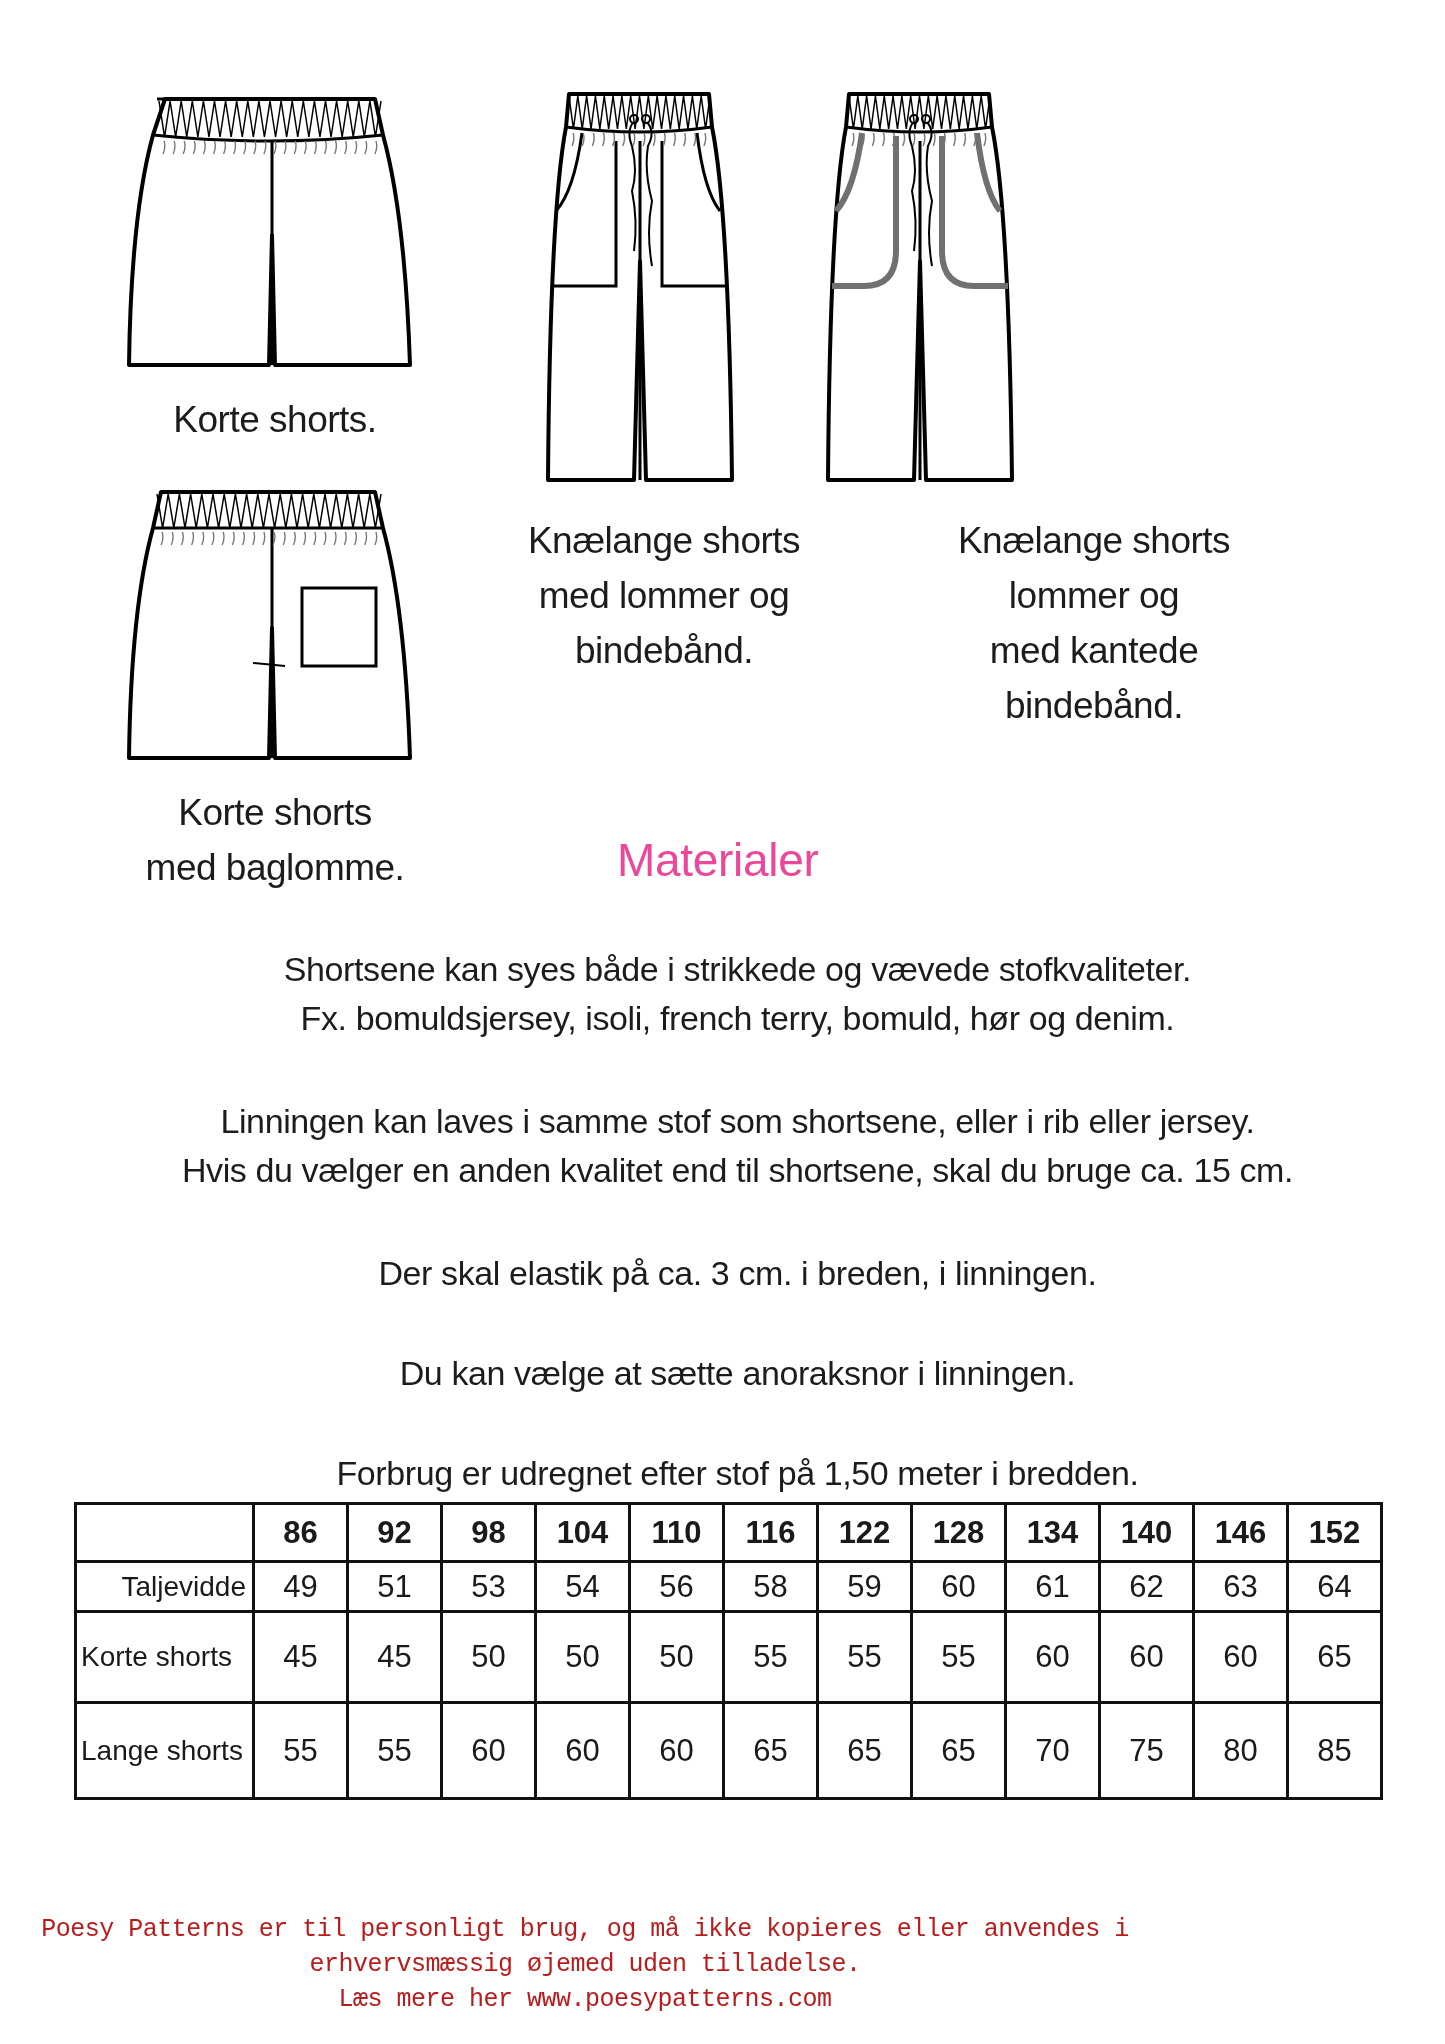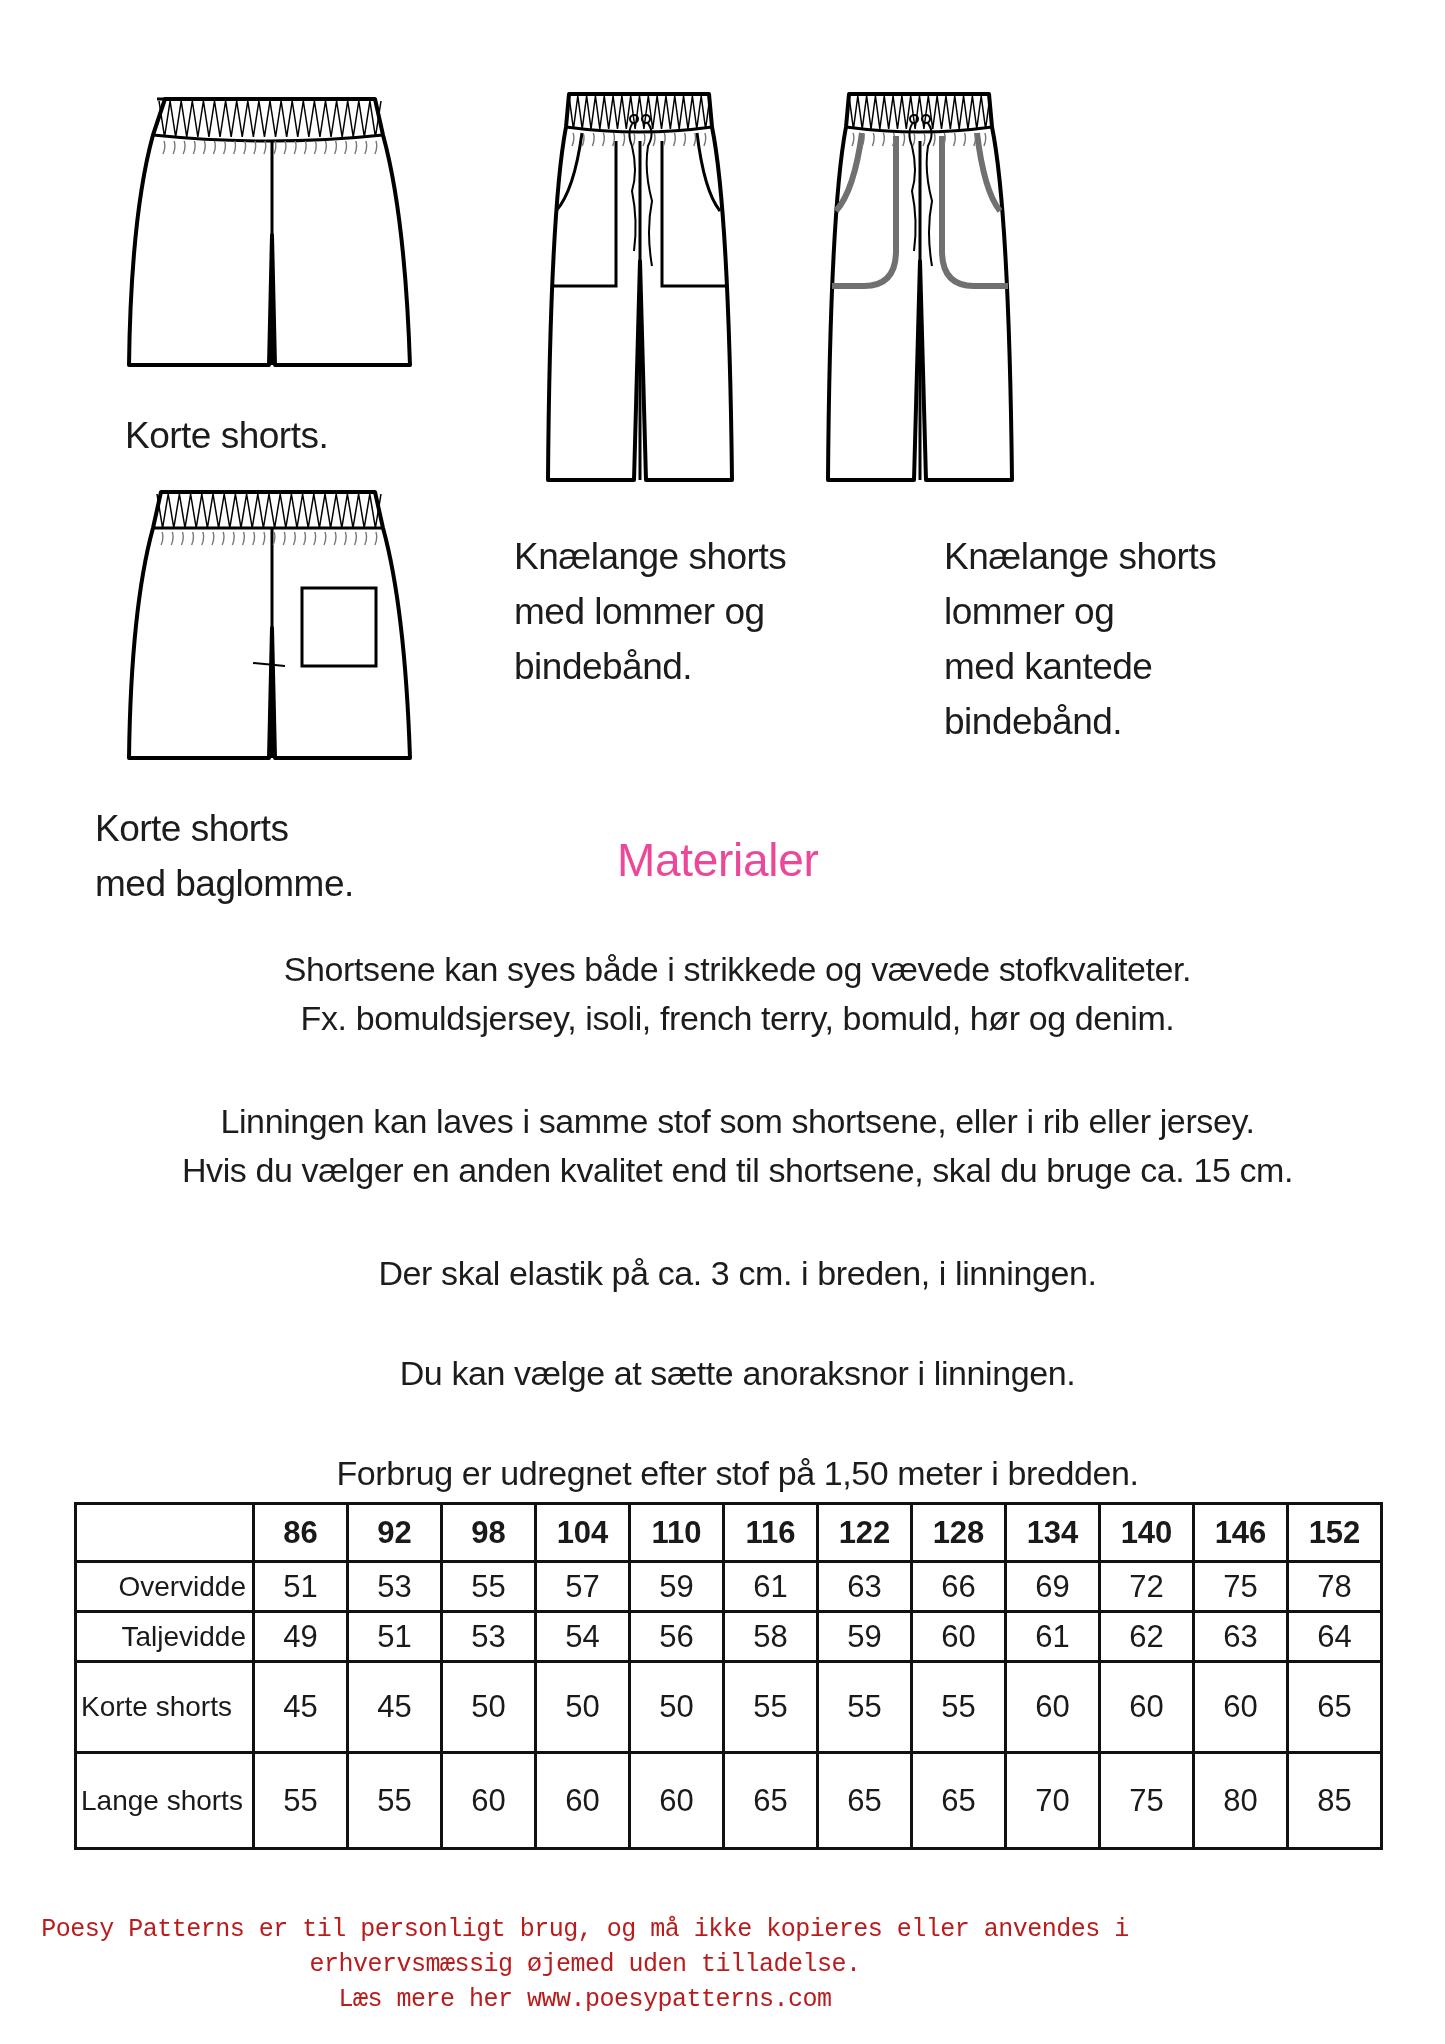--- a/index.html
+++ b/index.html
@@ -2,23 +2,23 @@
 <html><head>
 <meta charset="utf-8">
 <style>
   html, body { margin: 0; padding: 0; background: #ffffff; }
   body {
     width: 1445px; height: 2044px; position: relative; overflow: hidden;
     font-family: "DejaVu Sans", sans-serif; color: #1a1a1a;
     font-weight: 300;
   }
   .caption {
-    position: absolute; text-align: left;
+    position: absolute; text-align: center;
     font-size: 37px; line-height: 55px; letter-spacing: -0.5px;
-    font-family: "Liberation Sans", sans-serif; color: #1c1c1c; margin-top: 16px;
+    font-family: "Liberation Sans", sans-serif; color: #1c1c1c;
   }
   .heading {
     position: absolute; font-size: 46px; font-family: "Liberation Sans", sans-serif;
     color: #ec4899; letter-spacing: -0.3px;
   }
   .para {
     position: absolute; left: 0; width: 1445px; text-align: center;
     font-family: "Liberation Sans", sans-serif; font-size: 34px; line-height: 49px;
     color: #1c1c1c; letter-spacing: -0.4px;
   }
@@ -172,35 +172,20 @@
         <th>104</th>
         <th>110</th>
         <th>116</th>
         <th>122</th>
         <th>128</th>
         <th>134</th>
         <th>140</th>
         <th>146</th>
         <th>152</th>
       </tr>
-  <tr class="r-small" id="row-0">
-        <td class="rowlabel">Overvidde</td>
-        <td>51</td>
-        <td>53</td>
-        <td>55</td>
-        <td>57</td>
-        <td>59</td>
-        <td>61</td>
-        <td>63</td>
-        <td>66</td>
-        <td>69</td>
-        <td>72</td>
-        <td>75</td>
-        <td>78</td>
-      </tr>
   <tr class="r-small" id="row-1">
         <td class="rowlabel">Taljevidde</td>
         <td>49</td>
         <td>51</td>
         <td>53</td>
         <td>54</td>
         <td>56</td>
         <td>58</td>
         <td>59</td>
         <td>60</td>

